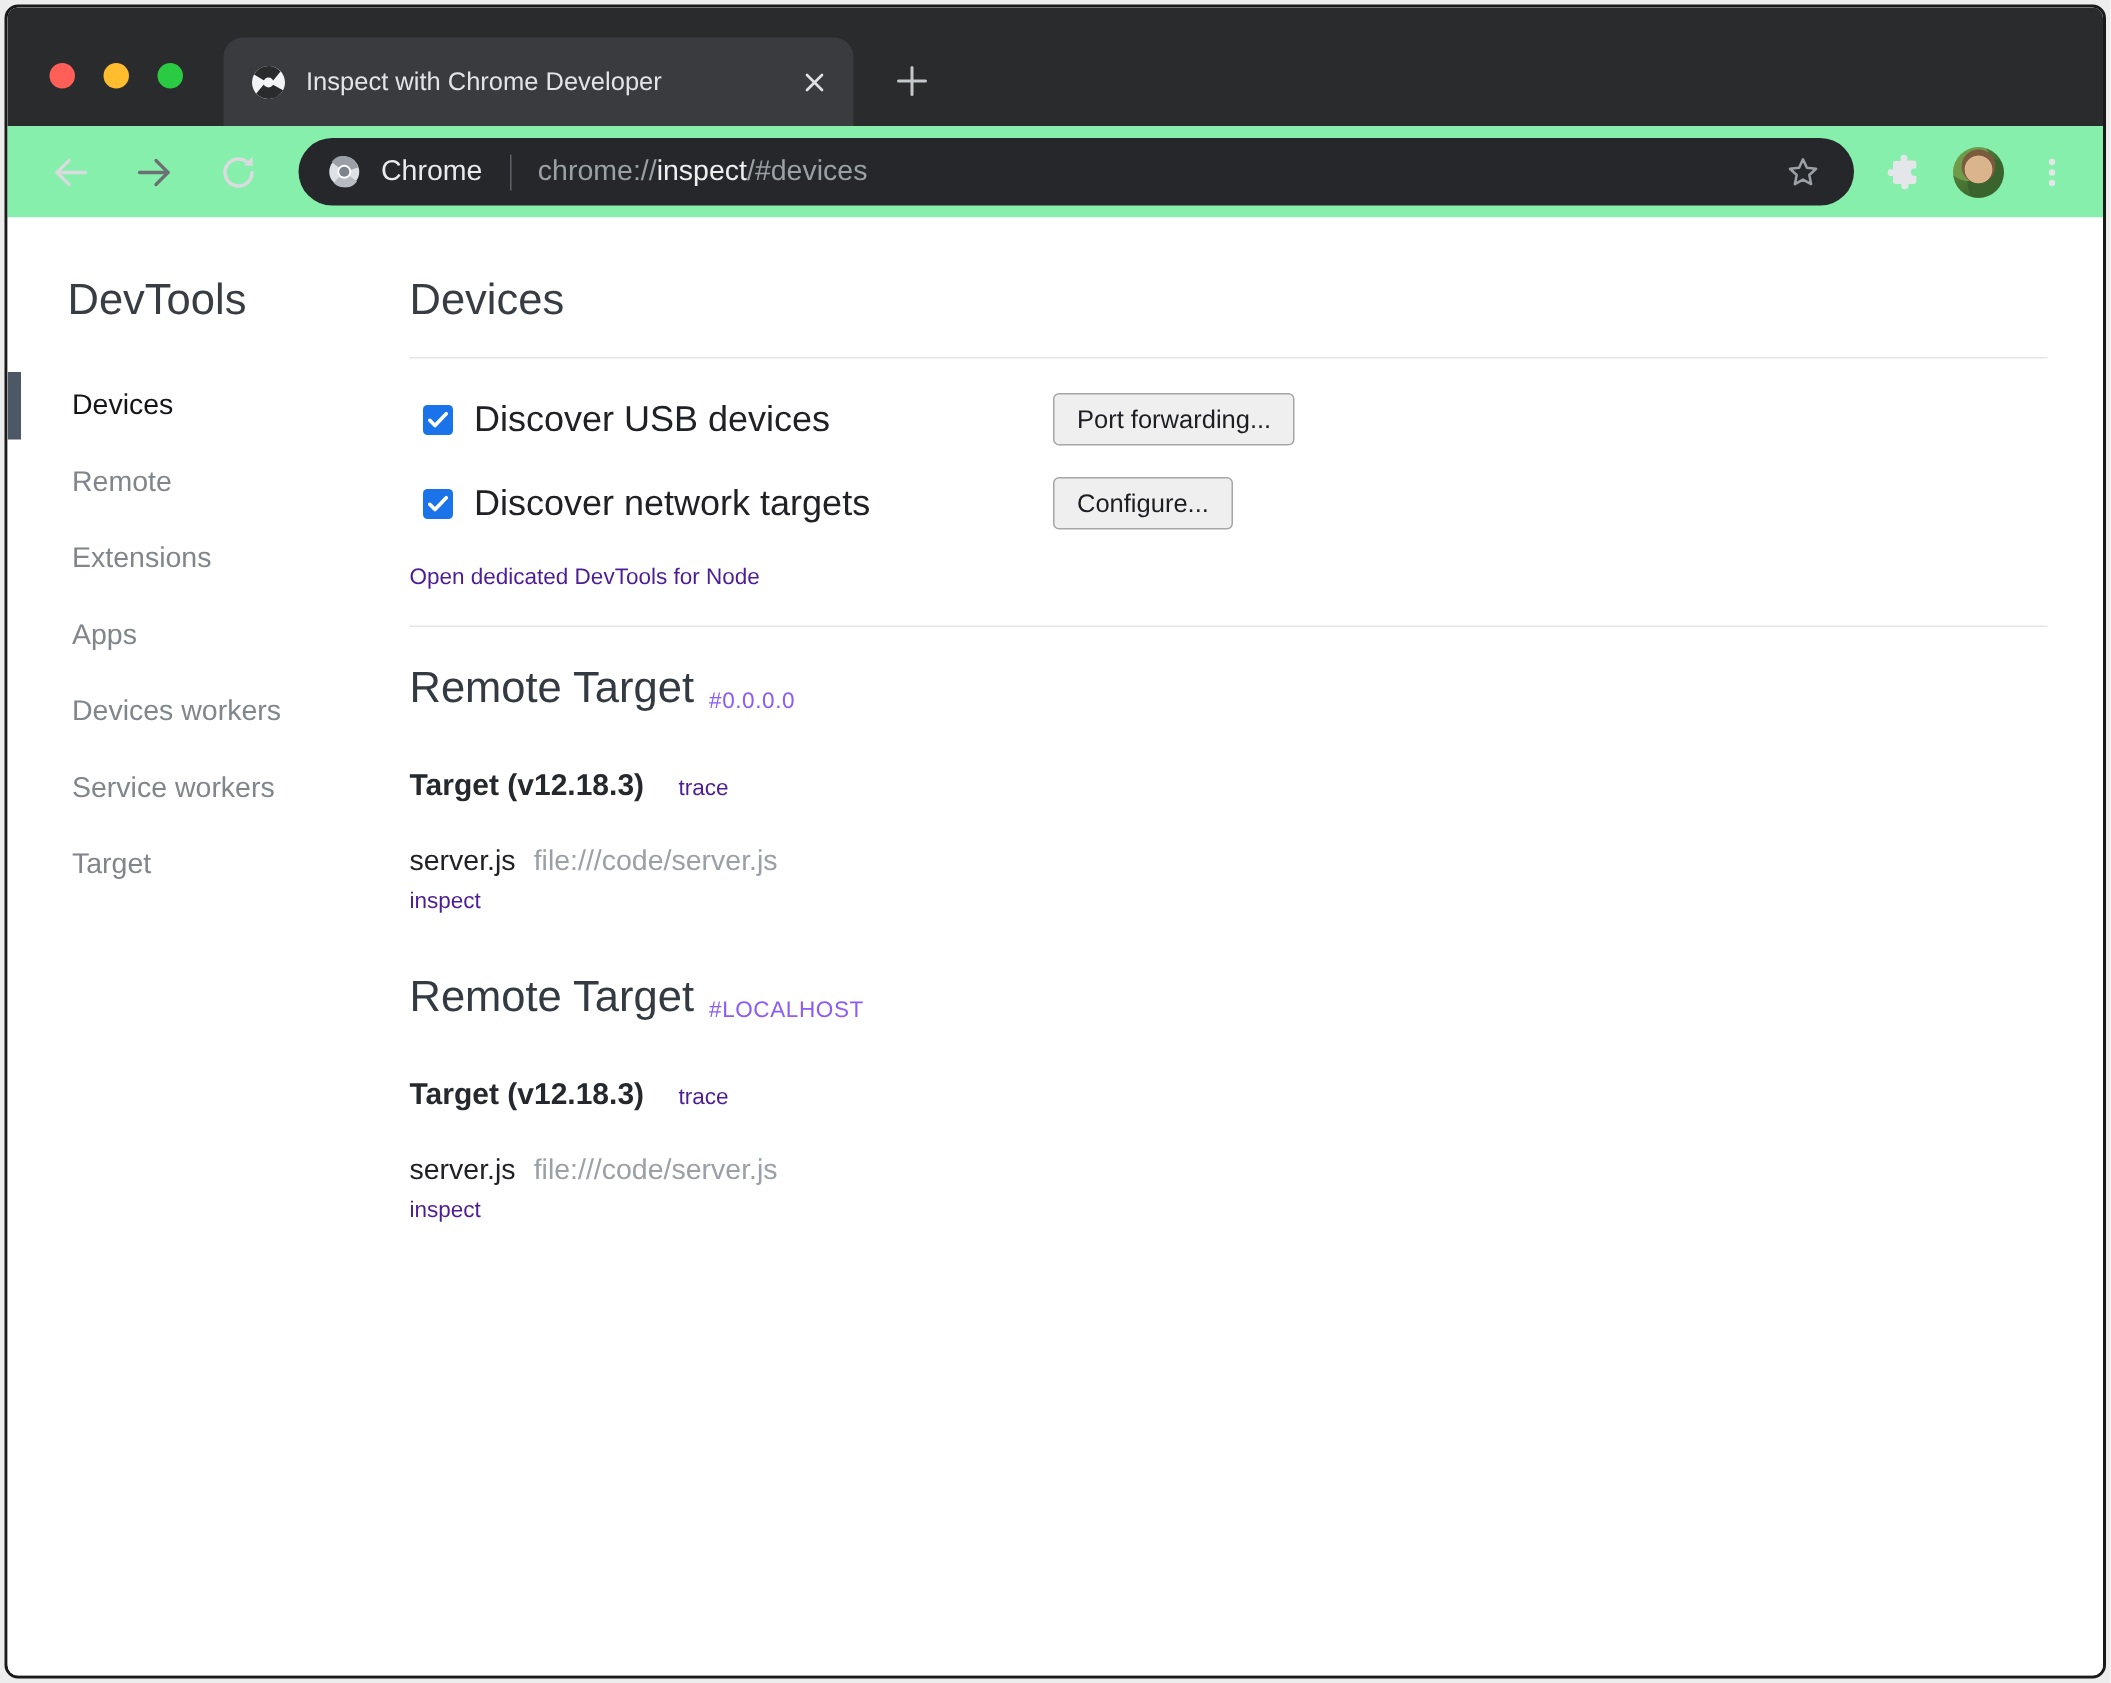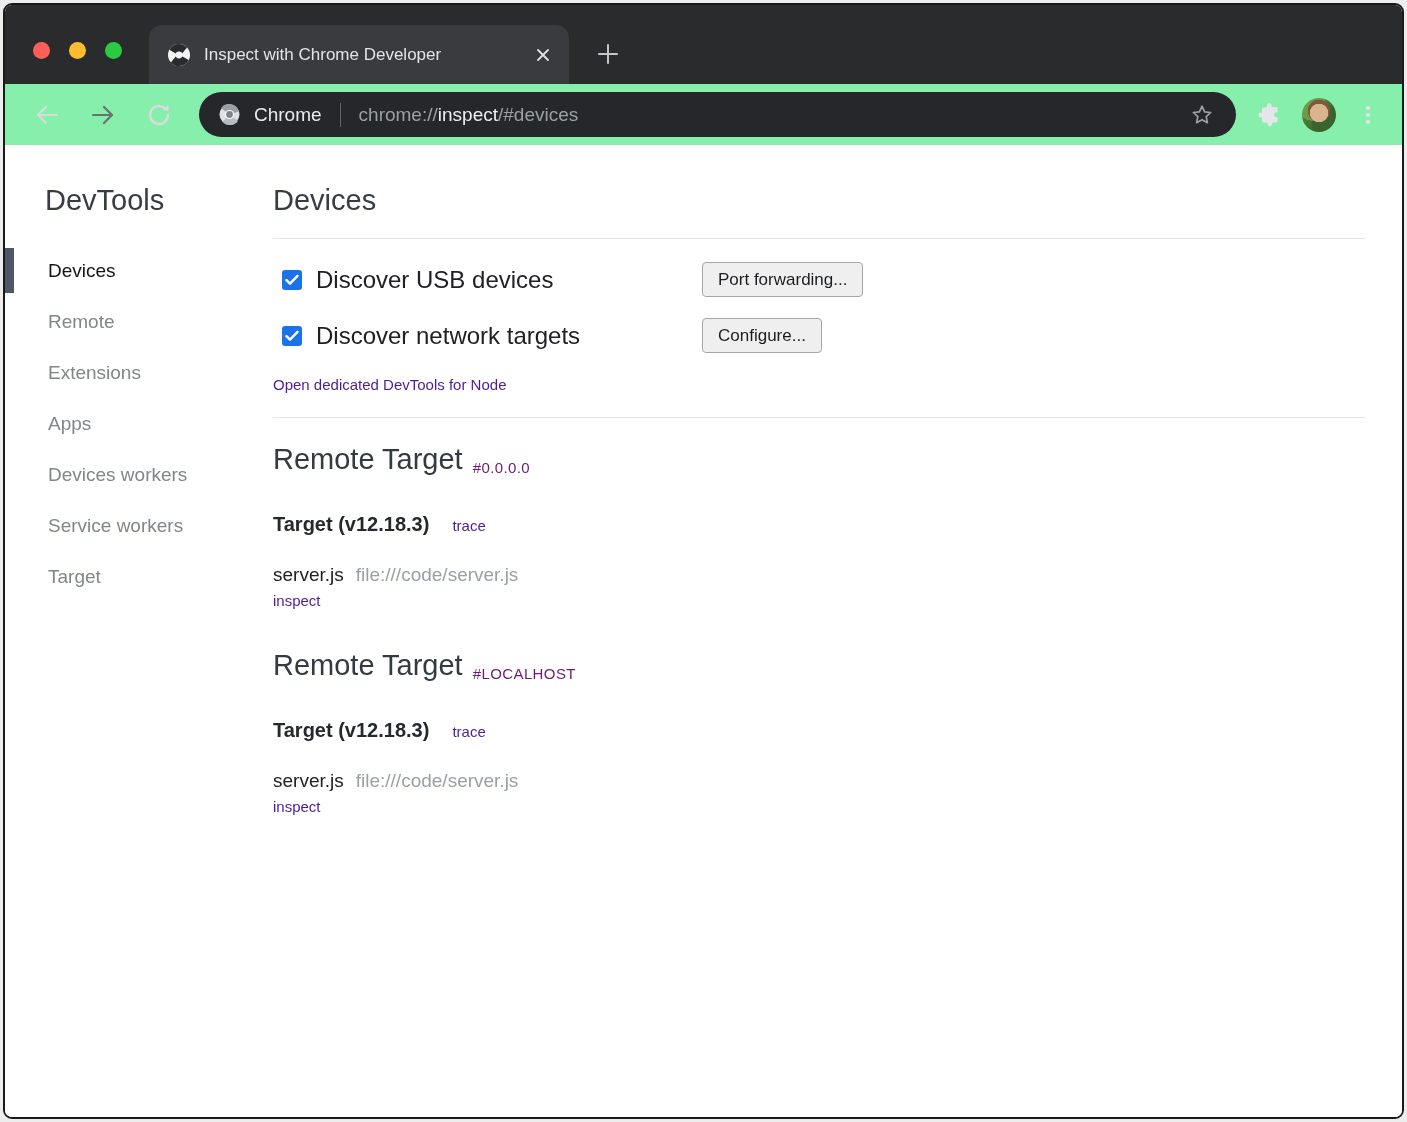--- a/index.html
+++ b/index.html
@@ -123,21 +123,21 @@
     background:#efefef; border:1px solid #a6a6a6; border-radius:4px;
     cursor:default;
   }
   .link { color:#4c1d95; font-size:15px; text-decoration:none; cursor:pointer; }
   .node-link-row { margin-top:23px; }
 
   .section { margin-top:25px; }
   .section + .section { margin-top:39px; }
   .section-title-row { display:flex; align-items:flex-end; }
   .section-title { font-size:29px; font-weight:400; color:#343a42; }
-  .section-subtitle { margin-left:10px; font-size:15px; color:#701a75; letter-spacing:.4px; }
+  .section-subtitle { margin-left:10px; font-size:15px; color:#8b5cf6; letter-spacing:.4px; }
   .target-row { margin-top:29px; display:flex; align-items:baseline; }
   .target-name { font-size:20px; font-weight:700; color:#25292e; }
   .trace-link { margin-left:23px;margin-top:12px; }
   .file-row { margin-top:28px; font-size:19px; }
   .file-path { margin-left:12px; color:#9aa0a6; }
   .inspect-row { margin-top:6px; }
   svg { display:block; }
 </style>
 </head>
 <body>

